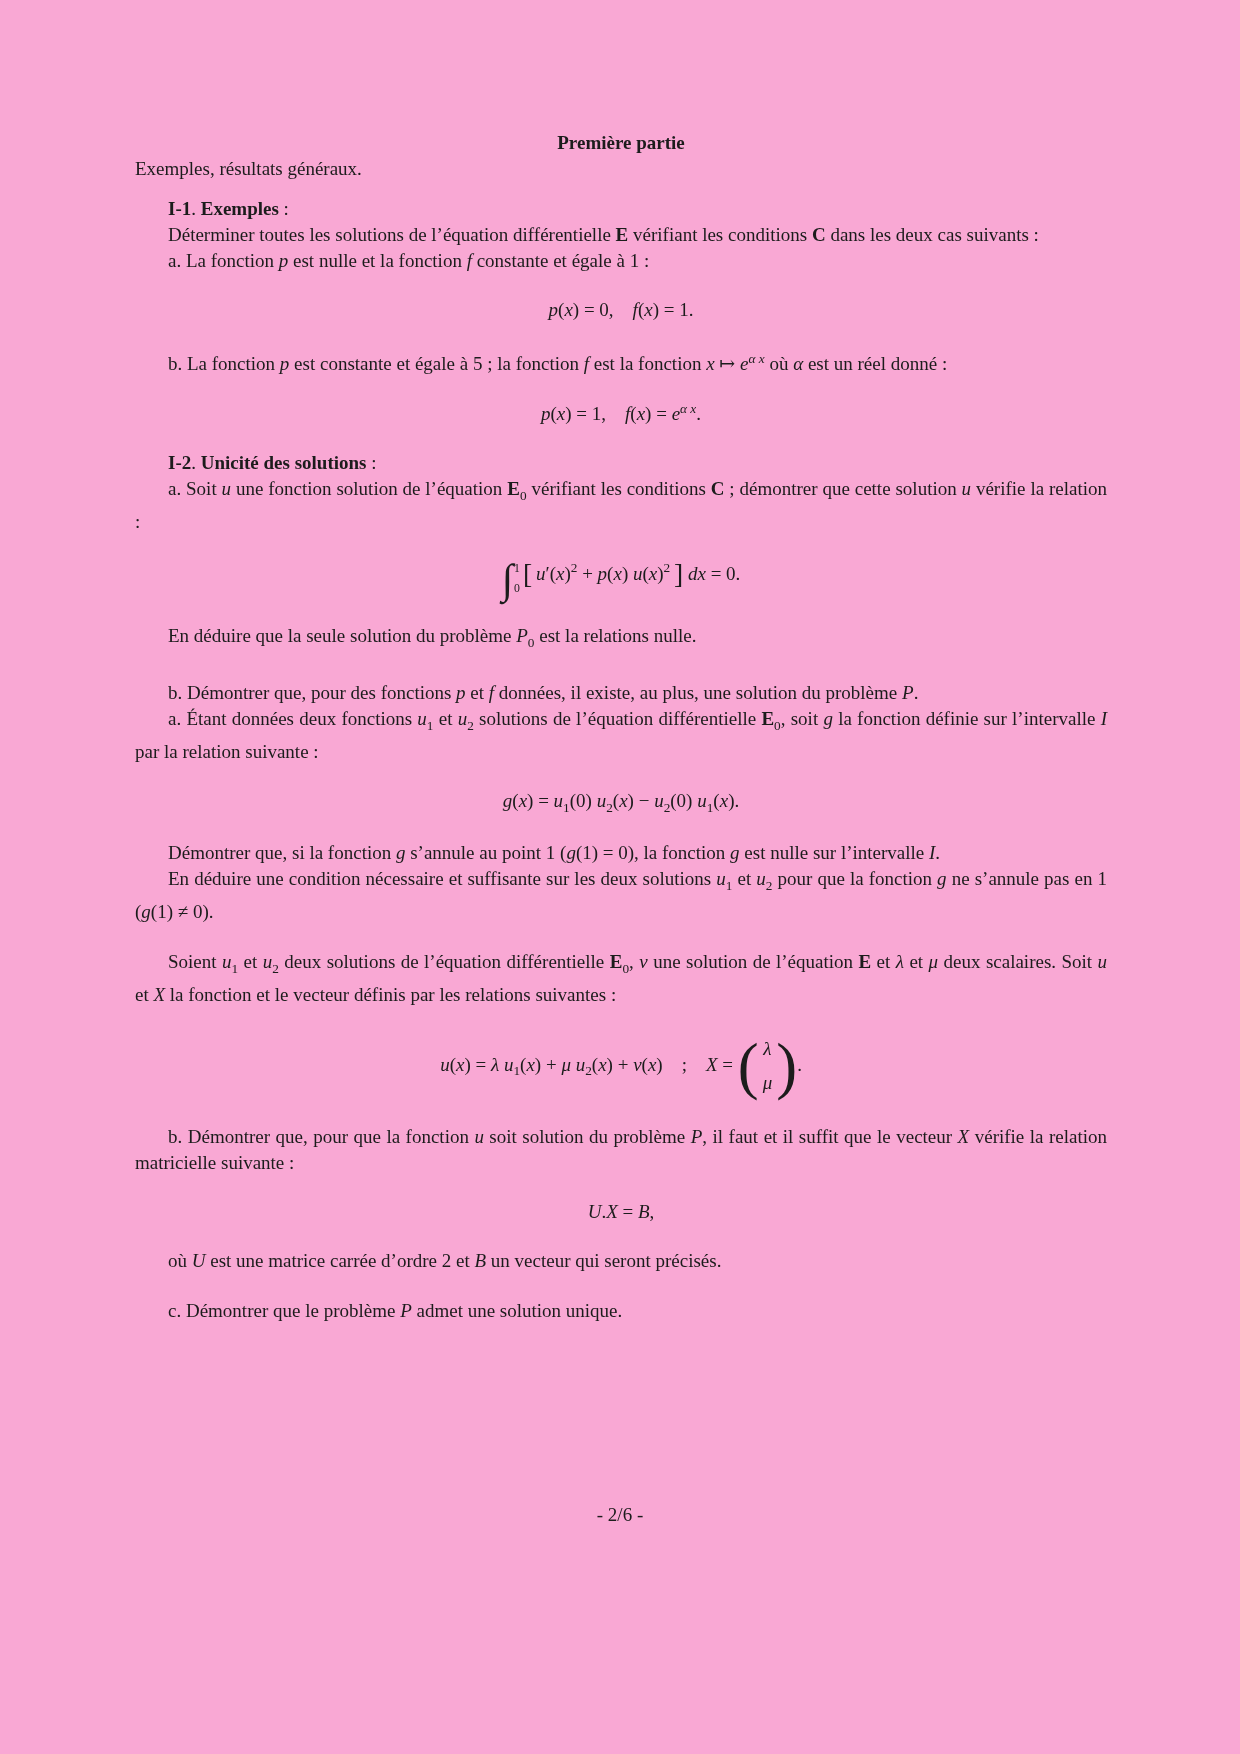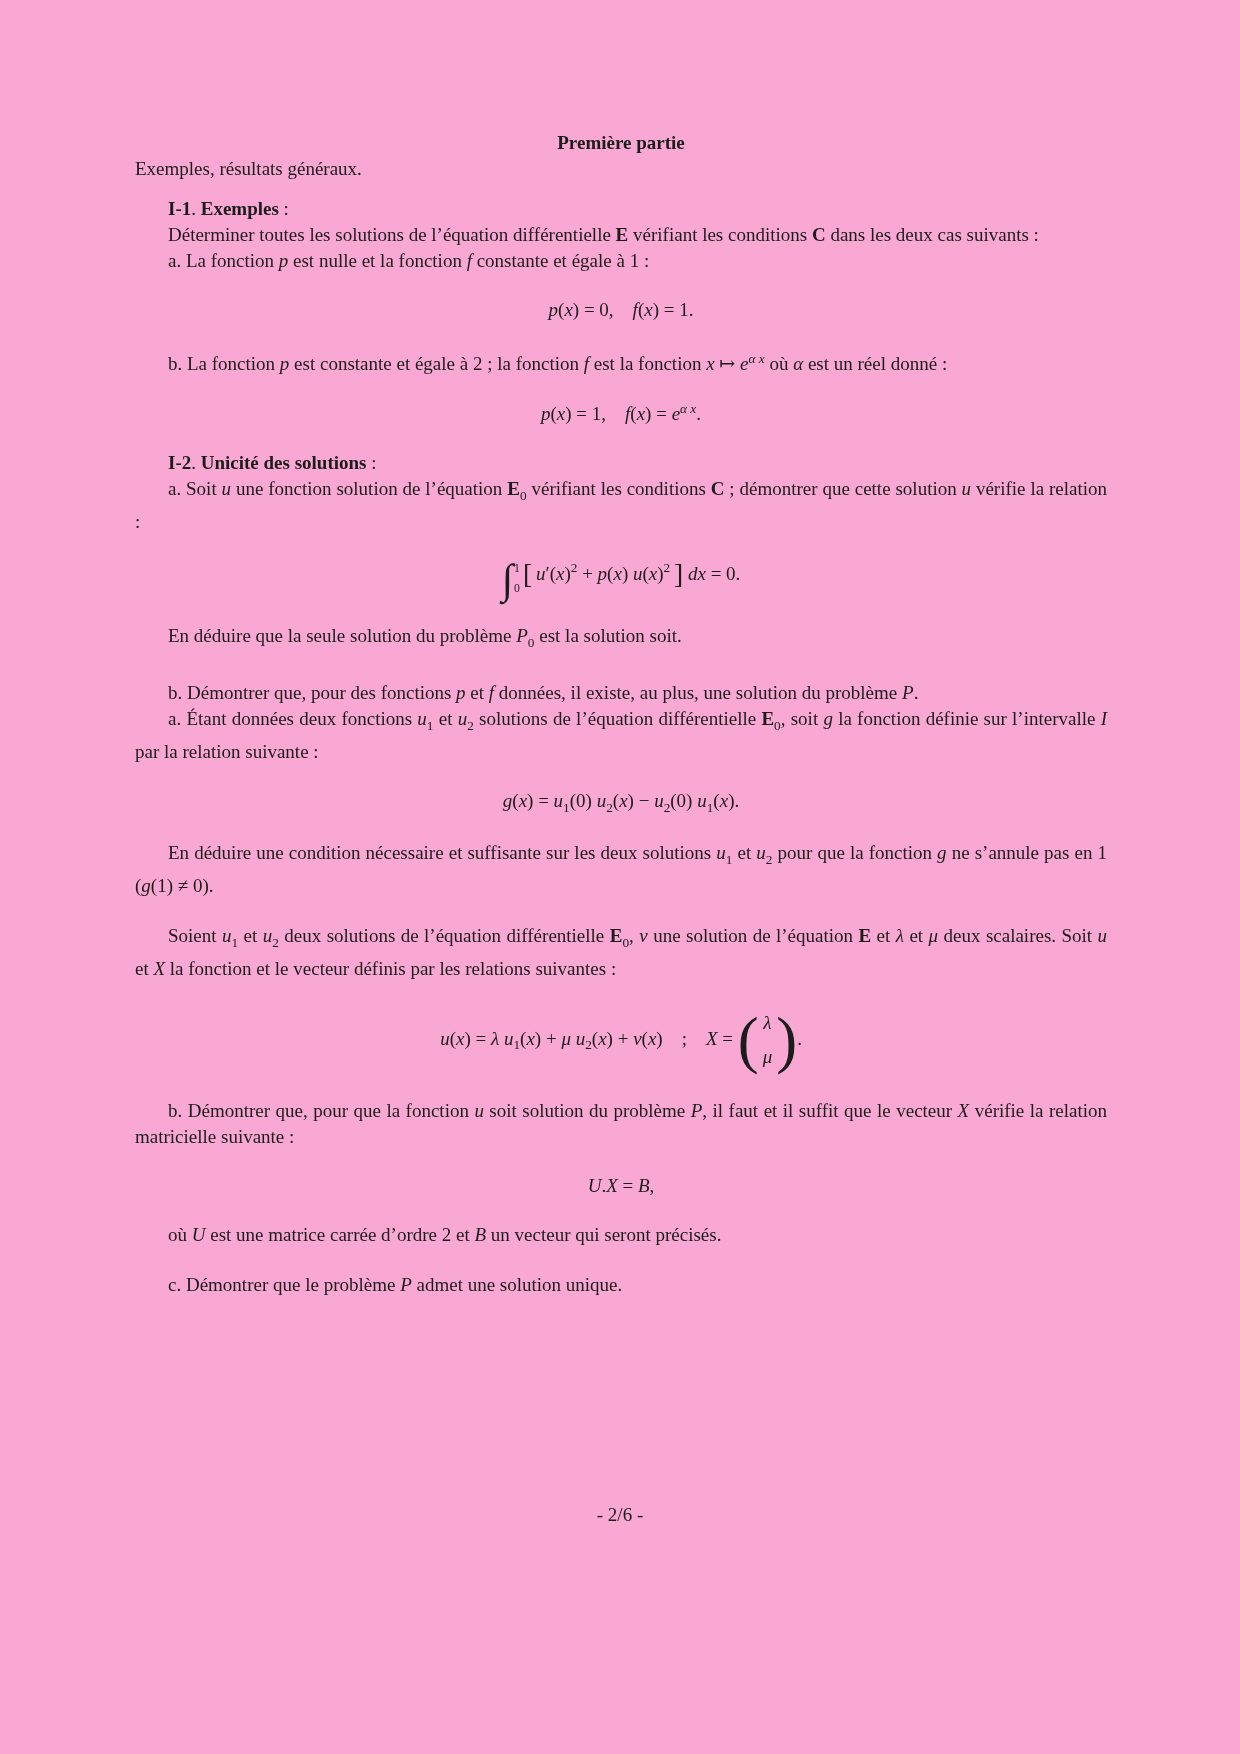--- a/index.html
+++ b/index.html
@@ -94,31 +94,32 @@
 
 <div class="page">
   <div class="content">
     <div class="block-title">Première partie</div>
     <div class="block-subtitle">Exemples, résultats généraux.</div>
     <div>
         <div class="block-heading"><span class="seg-b">I-1</span><span>. </span><span class="seg-b">Exemples</span><span> :</span></div>
         <div class="block-para"><span>Déterminer toutes les solutions de l’équation différentielle </span><span class="seg-b">E</span><span> vérifiant les conditions </span><span class="seg-b">C</span><span> dans les deux cas suivants :</span></div>
         <div class="block-para"><span>a. La fonction </span><span class="seg-i">p</span><span> est nulle et la fonction </span><span class="seg-i">f</span><span> constante et égale à 1 :</span></div>
         <div class="block-equation"><span class="seg-i">p</span><span>(</span><span class="seg-i">x</span><span>) = 0, </span><span class="seg-i">f</span><span>(</span><span class="seg-i">x</span><span>) = 1.</span></div>
-        <div class="block-para"><span>b. La fonction </span><span class="seg-i">p</span><span> est constante et égale à 2 ; la fonction </span><span class="seg-i">f</span><span> est la fonction </span><span class="seg-i">x</span><span> ↦ </span><span class="seg-i">e</span><span class="seg-i seg-sup">α x</span><span> où </span><span class="seg-i">α</span><span> est un réel donné :</span></div>
+        <div class="block-para"><span>b. La fonction </span><span class="seg-i">p</span><span> est constante et égale à 5 ; la fonction </span><span class="seg-i">f</span><span> est la fonction </span><span class="seg-i">x</span><span> ↦ </span><span class="seg-i">e</span><span class="seg-i seg-sup">α x</span><span> où </span><span class="seg-i">α</span><span> est un réel donné :</span></div>
         <div class="block-equation"><span class="seg-i">p</span><span>(</span><span class="seg-i">x</span><span>) = 1, </span><span class="seg-i">f</span><span>(</span><span class="seg-i">x</span><span>) = </span><span class="seg-i">e</span><span class="seg-i seg-sup">α x</span><span>.</span></div>
         <div class="block-heading"><span class="seg-b">I-2</span><span>. </span><span class="seg-b">Unicité des solutions</span><span> :</span></div>
         <div class="block-para"><span>a. Soit </span><span class="seg-i">u</span><span> une fonction solution de l’équation </span><span class="seg-b">E</span><span class="seg-sub">0</span><span> vérifiant les conditions </span><span class="seg-b">C</span><span> ; démontrer que cette solution </span><span class="seg-i">u</span><span> vérifie la relation :</span></div>
         <div class="block-equation"><span class="seg-int">∫</span><span class="seg-lim">1
 0</span><span class="seg-bigbr">[</span><span> </span><span class="seg-i">u</span><span>′(</span><span class="seg-i">x</span><span>)</span><span class="seg-sup">2</span><span> + </span><span class="seg-i">p</span><span>(</span><span class="seg-i">x</span><span>) </span><span class="seg-i">u</span><span>(</span><span class="seg-i">x</span><span>)</span><span class="seg-sup">2</span><span> </span><span class="seg-bigbr">]</span><span> </span><span class="seg-i">dx</span><span> = 0.</span></div>
-        <div class="block-para"><span>En déduire que la seule solution du problème </span><span class="seg-i">P</span><span class="seg-sub">0</span><span> est la solution soit.</span></div>
+        <div class="block-para"><span>En déduire que la seule solution du problème </span><span class="seg-i">P</span><span class="seg-sub">0</span><span> est la relations nulle.</span></div>
         <div class="block-spacer"></div>
         <div class="block-para"><span>b. Démontrer que, pour des fonctions </span><span class="seg-i">p</span><span> et </span><span class="seg-i">f</span><span> données, il existe, au plus, une solution du problème </span><span class="seg-i">P</span><span>.</span></div>
         <div class="block-para"><span>a. Étant données deux fonctions </span><span class="seg-i">u</span><span class="seg-sub">1</span><span> et </span><span class="seg-i">u</span><span class="seg-sub">2</span><span> solutions de l’équation différentielle </span><span class="seg-b">E</span><span class="seg-sub">0</span><span>, soit </span><span class="seg-i">g</span><span> la fonction définie sur l’intervalle </span><span class="seg-i">I</span><span> par la relation suivante :</span></div>
         <div class="block-equation"><span class="seg-i">g</span><span>(</span><span class="seg-i">x</span><span>) = </span><span class="seg-i">u</span><span class="seg-sub">1</span><span>(0) </span><span class="seg-i">u</span><span class="seg-sub">2</span><span>(</span><span class="seg-i">x</span><span>) − </span><span class="seg-i">u</span><span class="seg-sub">2</span><span>(0) </span><span class="seg-i">u</span><span class="seg-sub">1</span><span>(</span><span class="seg-i">x</span><span>).</span></div>
+        <div class="block-para"><span>Démontrer que, si la fonction </span><span class="seg-i">g</span><span> s’annule au point 1 (</span><span class="seg-i">g</span><span>(1) = 0), la fonction </span><span class="seg-i">g</span><span> est nulle sur l’intervalle </span><span class="seg-i">I</span><span>.</span></div>
         <div class="block-para"><span>En déduire une condition nécessaire et suffisante sur les deux solutions </span><span class="seg-i">u</span><span class="seg-sub">1</span><span> et </span><span class="seg-i">u</span><span class="seg-sub">2</span><span> pour que la fonction </span><span class="seg-i">g</span><span> ne s’annule pas en 1 (</span><span class="seg-i">g</span><span>(1) ≠ 0).</span></div>
         <div class="block-spacer"></div>
         <div class="block-para"><span>Soient </span><span class="seg-i">u</span><span class="seg-sub">1</span><span> et </span><span class="seg-i">u</span><span class="seg-sub">2</span><span> deux solutions de l’équation différentielle </span><span class="seg-b">E</span><span class="seg-sub">0</span><span>, </span><span class="seg-i">v</span><span> une solution de l’équation </span><span class="seg-b">E</span><span> et </span><span class="seg-i">λ</span><span> et </span><span class="seg-i">μ</span><span> deux scalaires. Soit </span><span class="seg-i">u</span><span> et </span><span class="seg-i">X</span><span> la fonction et le vecteur définis par les relations suivantes :</span></div>
         <div class="block-equation"><span class="seg-i">u</span><span>(</span><span class="seg-i">x</span><span>) = </span><span class="seg-i">λ</span><span> </span><span class="seg-i">u</span><span class="seg-sub">1</span><span>(</span><span class="seg-i">x</span><span>) + </span><span class="seg-i">μ</span><span> </span><span class="seg-i">u</span><span class="seg-sub">2</span><span>(</span><span class="seg-i">x</span><span>) + </span><span class="seg-i">v</span><span>(</span><span class="seg-i">x</span><span>) ; </span><span class="seg-i">X</span><span> = </span><span class="seg-vecparen">(</span><span class="seg-i seg-vecstack">λ
 μ</span><span class="seg-vecparen">)</span><span>.</span></div>
         <div class="block-para"><span>b. Démontrer que, pour que la fonction </span><span class="seg-i">u</span><span> soit solution du problème </span><span class="seg-i">P</span><span>, il faut et il suffit que le vecteur </span><span class="seg-i">X</span><span> vérifie la relation matricielle suivante :</span></div>
         <div class="block-equation"><span class="seg-i">U</span><span>.</span><span class="seg-i">X</span><span> = </span><span class="seg-i">B</span><span>,</span></div>
         <div class="block-para"><span>où </span><span class="seg-i">U</span><span> est une matrice carrée d’ordre 2 et </span><span class="seg-i">B</span><span> un vecteur qui seront précisés.</span></div>
         <div class="block-spacer"></div>
         <div class="block-para"><span>c. Démontrer que le problème </span><span class="seg-i">P</span><span> admet une solution unique.</span></div>

